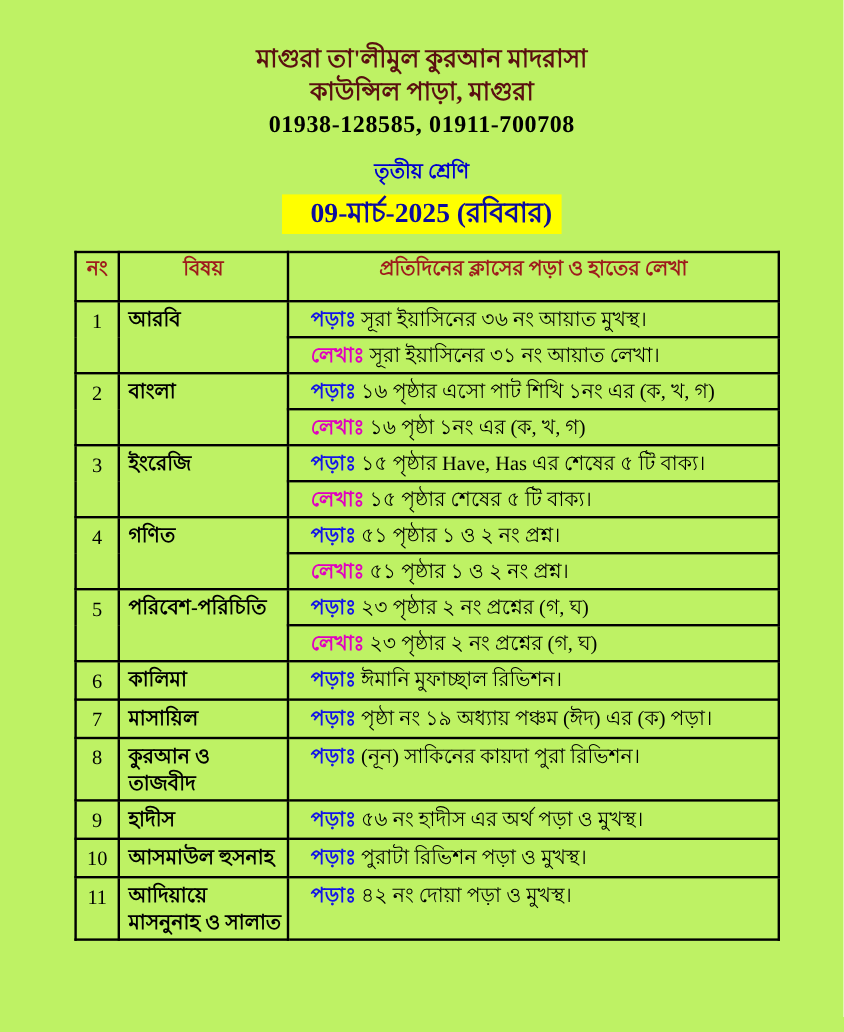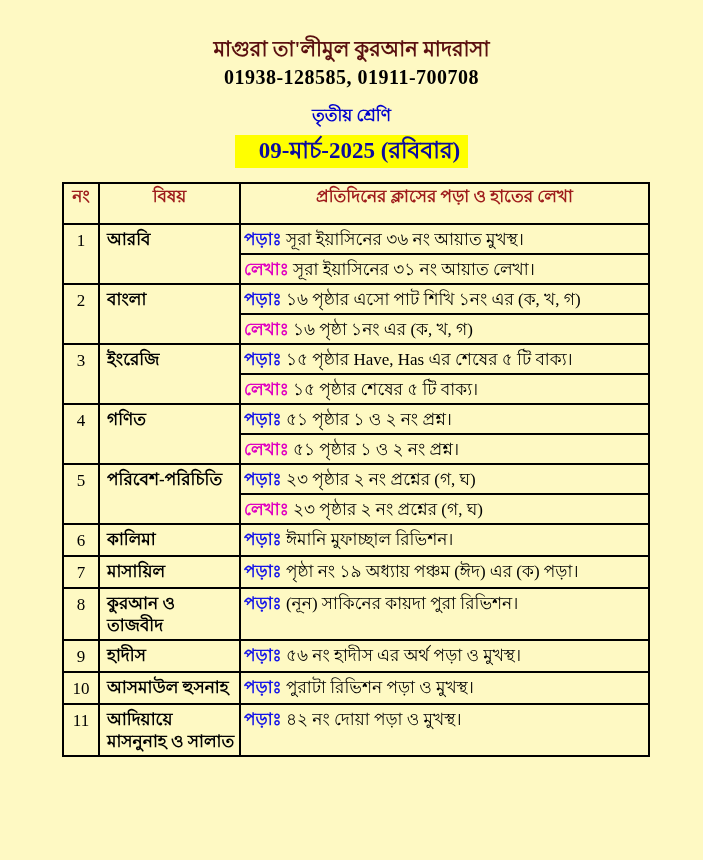--- a/index.html
+++ b/index.html
@@ -1,17 +1,17 @@
 <!DOCTYPE html>
 <html><head>
 <meta charset="utf-8">
 <style>
   html,body{margin:0;padding:0;background:#ffffff;}
   .page{
-    width:703px;height:860px;background:#fef9c3;box-sizing:border-box;
+    width:703px;height:860px;background:#bef264;box-sizing:border-box;
     font-family:"Liberation Serif","DejaVu Serif",serif;color:#000;
     overflow:hidden;
   }
   .doc-header{padding-top:36px;text-align:center;}
   .title-line{
     font-weight:bold;font-size:21px;line-height:27px;color:#5a1010;
   }
   .phone-line{
     font-weight:bold;font-size:20px;line-height:28px;color:#000000;
     letter-spacing:.5px;
@@ -35,34 +35,35 @@
   }
   col.c-no{width:36px;}
   col.c-subject{width:141px;}
   col.c-details{width:409px;}
   thead th{
     height:41px;color:#9e1c1c;font-weight:bold;font-size:18px;
     text-align:center;vertical-align:middle;padding:2px;
   }
   td.no-cell{text-align:center;padding-top:5px;font-size:15px;}
   td.subject-cell{font-weight:bold;padding:4px 4px 2px 7px;margin-left:33px;}
-  td.task-cell{padding:4px 4px 2px 3px;height:30px;vertical-align:middle;}
+  td.task-cell{padding:4px 4px 2px 18px;height:30px;vertical-align:middle;}
   tr.single td.task-cell{height:32px;}
   tr.tall td.no-cell,tr.tall td.subject-cell{height:50px;}
   .lbl{font-weight:bold;}
   .lbl-read{color:#1414e8;}
   .lbl-write{color:#e000c0;}
 </style>
 </head>
 <body>
 
 <div class="page">
 
   <div class="doc-header">
     <div class="title-line">মাগুরা তা'লীমুল কুরআন মাদরাসা</div>
+    <div class="title-line">কাউন্সিল পাড়া, মাগুরা</div>
     <div class="phone-line">01938-128585, 01911-700708</div>
     <div class="class-line">তৃতীয় শ্রেণি</div>
     <div class="date-wrap">
       <span class="date-line">09-মার্চ-2025 (রবিবার)</span>
     </div>
   </div>
 
   <table class="hw">
     <colgroup>
       <col class="c-no">

